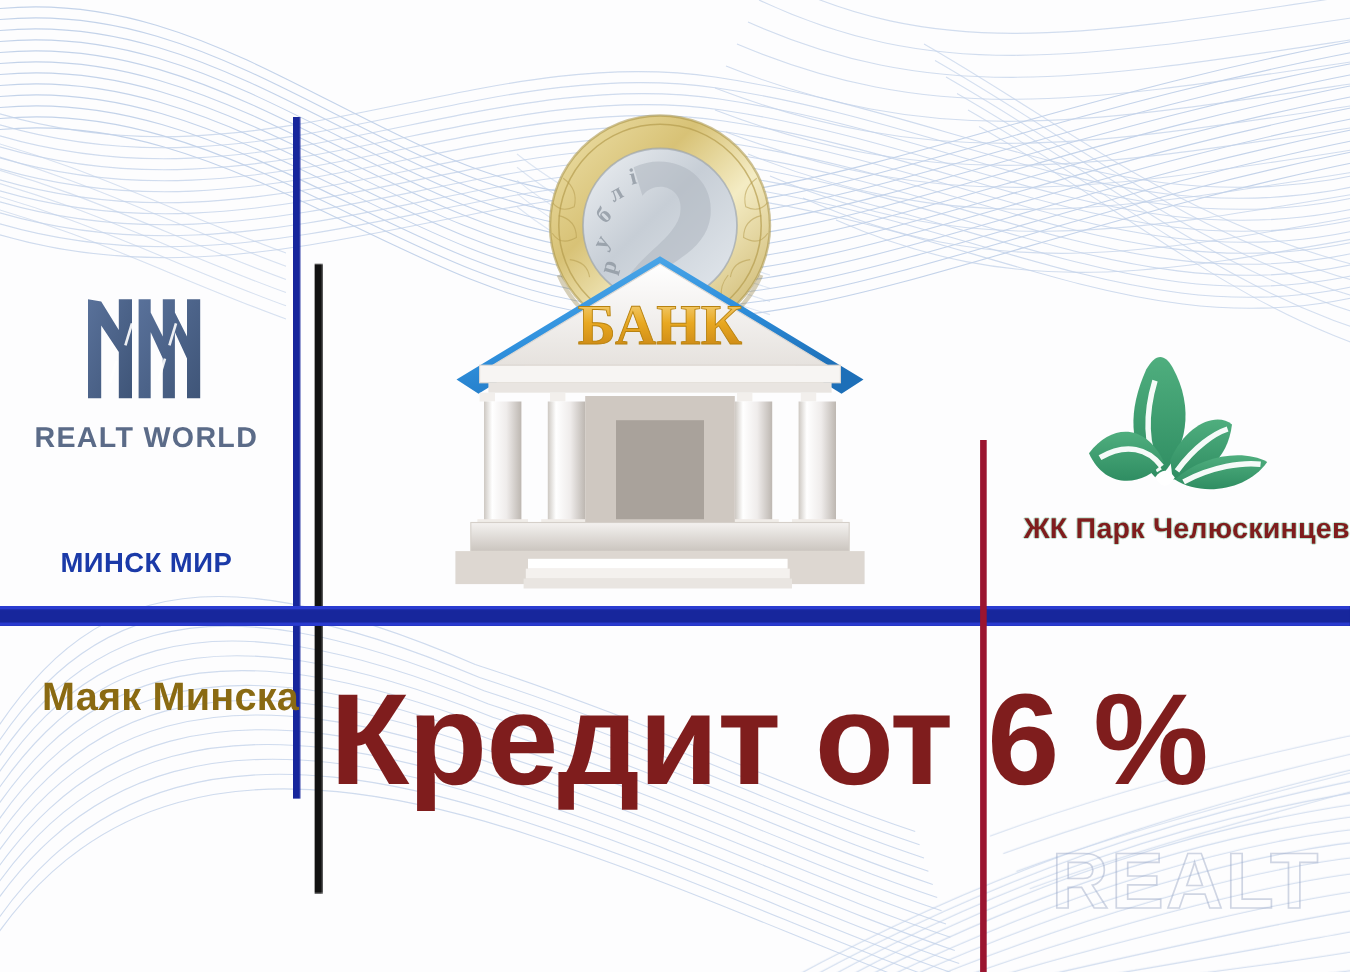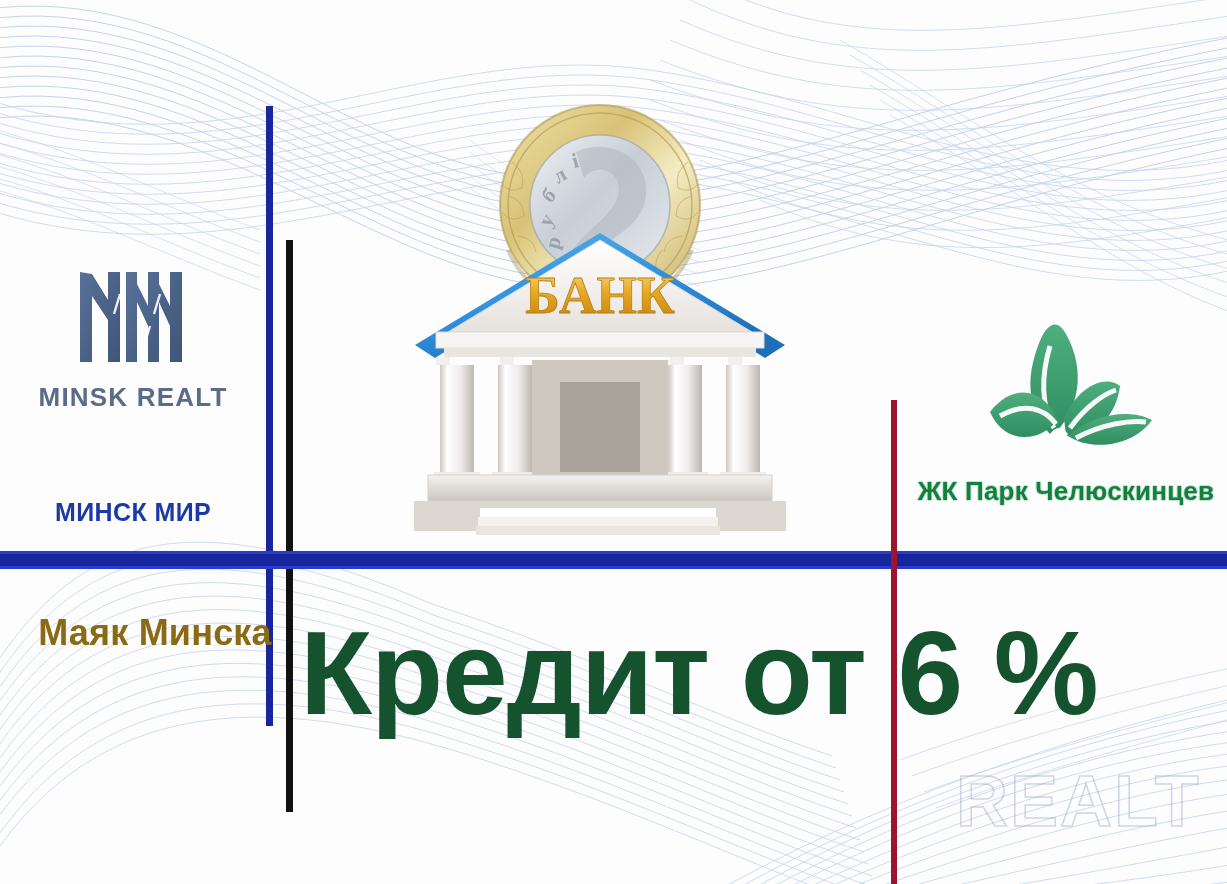--- a/index.html
+++ b/index.html
@@ -92,40 +92,40 @@
   }
 
   
   .park-block {
     position:absolute;
     left:905px; top:300px;
     width:322px;
     text-align:center;
   }
   .park-name {
-    margin-top:12px;
     font-size:26px;
     font-weight:bold;
-    color:#15803d;
+    color:#7f1d1d;
     letter-spacing:0.2px;
     text-shadow:
        1px 0 0 #bfe3d0,
       -1px 0 0 #bfe3d0,
        0 1px 0 #bfe3d0,
        0 -1px 0 #bfe3d0;
+    text-align: right;
   }
 
   
   .headline {
     position:absolute;
     left:300px; top:614px;
     width:600px;
     font-size:118px;
     font-weight:bold;
-    color:#14532d;
+    color:#7f1d1d;
     letter-spacing:-1px;
     line-height:1.0;
     white-space:nowrap;
   }
 
   
   .bank {
     position:absolute;
     left:400px; top:100px;
     width:400px; height:440px;
@@ -290,21 +290,21 @@
       <path d="M52,10 L52,100 L64,100 L64,40 L74,62 L74,100 L86,100 L86,44 L96,64 L96,10 L108,10 L108,100 L96,100 L96,78 L86,58 L86,100 L74,100 L74,82 L64,62 L64,100 L52,100 Z" fill="url(#mwg)" opacity="0"></path>
       <path d="M52,10 L52,100 L63,100 L63,40 L74,64 L74,100 L85,100 L85,40 L96,64 L96,100 L108,100 L108,10 L96,10 L96,44 L85,22 L85,10 L74,10 L74,44 L63,22 L63,10 Z" fill="url(#mwg)"></path>
 
       <g stroke="#ffffff" stroke-width="2.4" opacity="0.9">
         <line x1="26" y1="86" x2="32" y2="66"></line>
         <line x1="40" y1="52" x2="46" y2="32"></line>
         <line x1="80" y1="52" x2="86" y2="32"></line>
         <line x1="70" y1="84" x2="76" y2="64"></line>
       </g>
     </svg>
-    <div class="mw-name">MINSK REALT</div>
+    <div class="mw-name">REALT WORLD</div>
     <div class="mw-ru">МИНСК МИР</div>
   </div>
 
   <div class="mayak">Маяк Минска</div>
 
   <div class="park-block">
     <svg width="240" height="160" viewBox="0 0 240 160">
       <defs>
         <linearGradient id="lg" x1="0" y1="0" x2="0" y2="1">
           <stop offset="0%" stop-color="#4fae7e"></stop>

